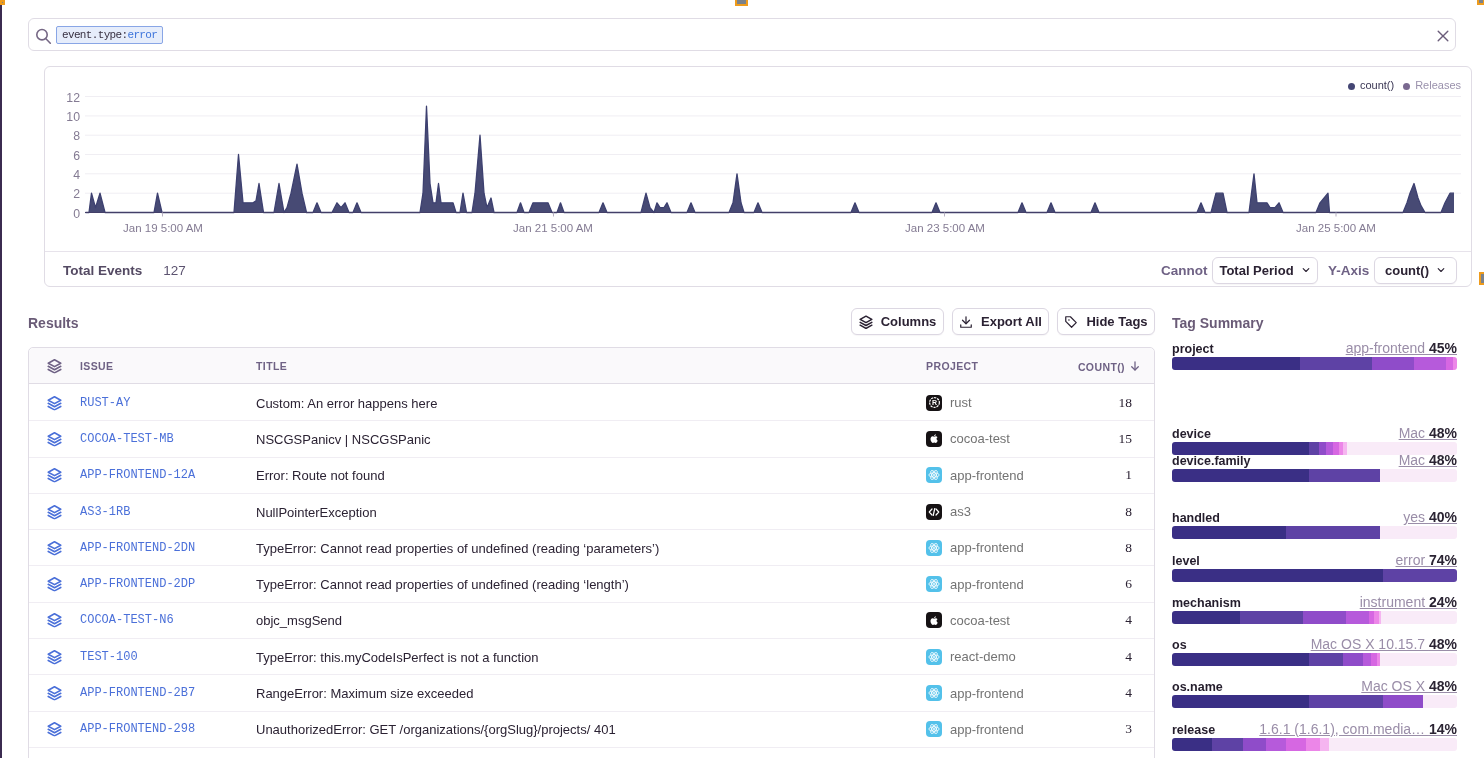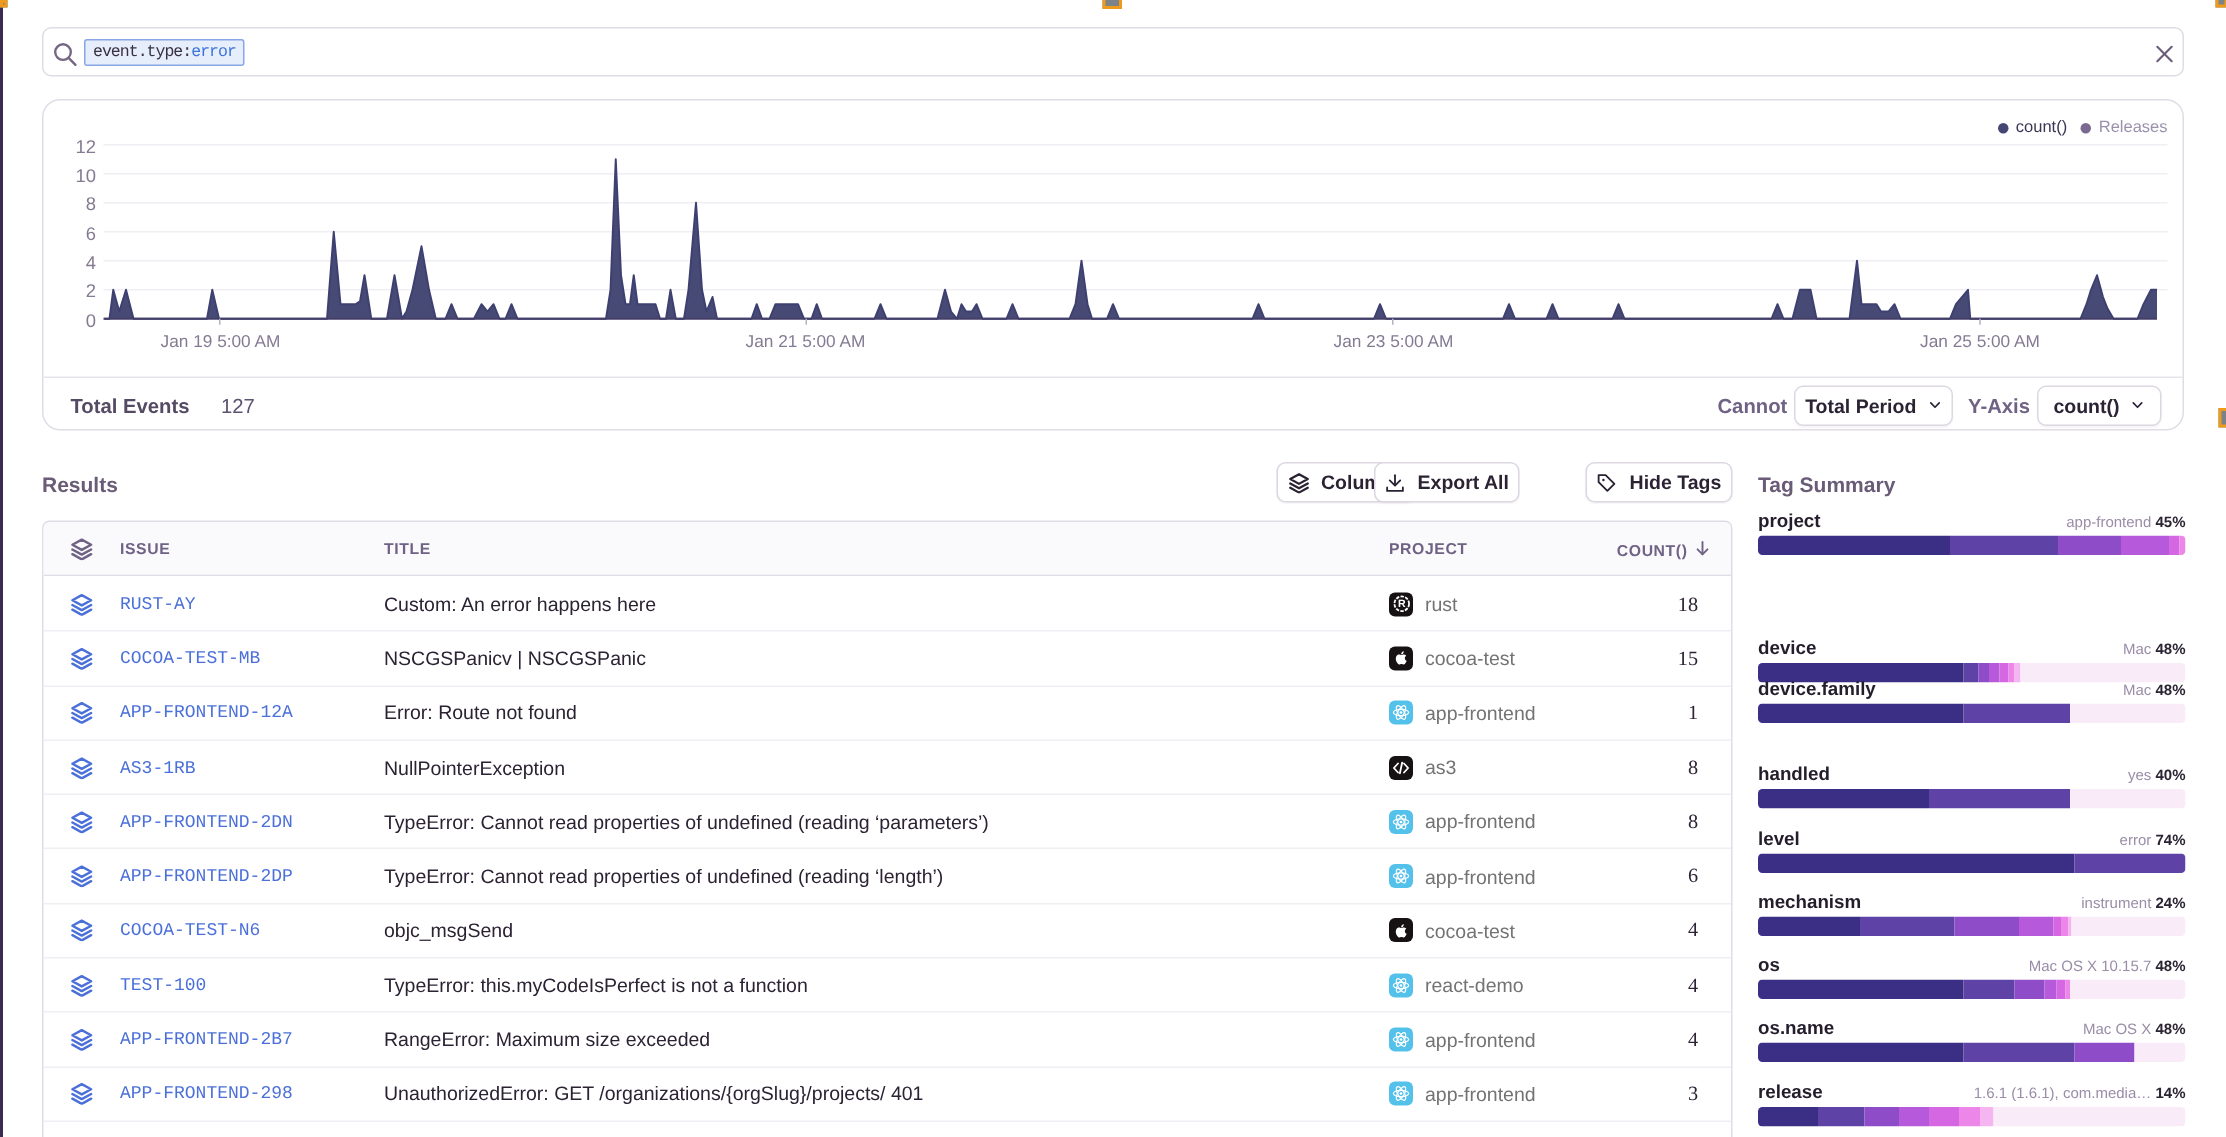--- a/index.html
+++ b/index.html
@@ -10,21 +10,21 @@
 .card { position:absolute; background:#fff; border:1px solid #e0dce5; border-radius:6px; }
 
 .search { left:28px; top:18px; width:1428px; height:33px; }
 .mag { position:absolute; left:6px; top:9px; }
 .token { position:absolute; left:27px; top:7px; height:18px; padding:0 5px; background:#e6edfb;
   border:1px solid #89a6e6; border-radius:2px; font-family:"Liberation Mono",monospace;
   font-size:11px; letter-spacing:-0.65px; line-height:16px; color:#383142; }
 .token b { color:#3d74db; font-weight:normal; }
 .xclose { position:absolute; right:4px; top:9px; }
 
-.chart { left:28px; top:66px; width:1428px; height:221px;border-radius:12px; }
+.chart { left:44px; top:66px; width:1428px; height:221px; }
 .legend { position:absolute; right:10px; top:12px; font-size:11px; color:#3a3654; }
 .legend .dot { display:inline-block; width:7px; height:7px; border-radius:50%; margin-right:5px; position:relative; top:0.5px; }
 .legend .rel { color:#9a91ac; margin-left:9px; }
 .chartsvg { position:absolute; left:0; top:0; }
 .ylab { position:absolute; left:8px; width:27px; text-align:right; font-size:12.3px; color:#847b93; }
 .xlab { position:absolute; top:155px; width:140px; text-align:center; font-size:11.5px; color:#847b93; }
 .cfoot { position:absolute; left:0; right:0; top:184px; height:37px; border-top:1px solid #e7e3eb; }
 .totev { position:absolute; left:18px; top:11px; font-size:13.5px; color:#544a63; font-weight:bold; }
 .totev span { font-weight:normal; color:#5c5370; margin-left:21px; }
 .dlab { position:absolute; top:11px; font-size:13.5px; font-weight:bold; color:#6f6285; }
@@ -50,21 +50,21 @@
 .ctitle { left:227px; color:#2b2233; }
 .cproj { left:897px; display:flex; align-items:center; gap:8px; }
 .plink { color:#737373; }
 .ccnt { right:22px; text-align:right; font-size:13.5px; color:#2b2233;font-family:Liberation Serif, serif; }
 .pico { width:16px; height:16px; border-radius:4px; display:inline-flex; align-items:center; justify-content:center; }
 
 .tagsum { position:absolute; left:1172px; top:315px; font-size:14px; font-weight:bold; color:#6a5b77; }
 .tblock { position:absolute; left:1172px; width:285px; height:40px; }
 .trowlab { display:flex; justify-content:space-between; align-items:baseline; font-size:12.5px; height:16px; }
 .tlab { font-weight:bold; color:#241d2c; }
-.tval { color:#9a8da8; font-size:10px; }
+.tval { color:#9a8da8; font-size:14px;text-decoration:underline; }
 .tval b { color:#2b2433; }
 .tbar { display:flex; height:13px; border-radius:3px; overflow:hidden; margin-top:1px; }
 .tbar i { display:block; height:100%; }
 </style></head>
 <body>
 <div class="page">
 <div class="strip"></div>
 
 <div class="card search">
   <span class="mag"><svg width="17" height="17" viewBox="0 0 17 17" fill="none" stroke="#756784" stroke-width="1.6" stroke-linecap="round">
@@ -118,21 +118,21 @@
           </svg></div>
   </div>
 </div>
 
 <div class="results">Results</div>
 <div class="btn" style="left:851px;width:93px"><svg width="14" height="14" viewBox="0 0 24 24" fill="none" stroke="#2b2233" stroke-width="2.6" stroke-linejoin="round" stroke-linecap="round">
         <polygon points="12 2 2 7.5 12 13 22 7.5"></polygon>
         <polyline points="2 12.5 12 18 22 12.5"></polyline>
         <polyline points="2 17.5 12 23 22 17.5"></polyline>
       </svg>Columns</div>
-<div class="btn" style="left:916px;width:97px"><svg width="14" height="14" viewBox="0 0 24 24" fill="none" stroke="#2b2233" stroke-width="2.1" stroke-linecap="round" stroke-linejoin="round">
+<div class="btn" style="left:952px;width:97px"><svg width="14" height="14" viewBox="0 0 24 24" fill="none" stroke="#2b2233" stroke-width="2.1" stroke-linecap="round" stroke-linejoin="round">
         <path d="M12 3 v11"></path>
         <polyline points="6 9 12 15 18 9"></polyline>
         <path d="M3 17 v4 h18 v-4"></path>
       </svg>Export All</div>
 <div class="btn" style="left:1057px;width:98px"><svg width="14" height="14" viewBox="0 0 24 24" fill="none" stroke="#2b2233" stroke-width="2.1" stroke-linejoin="round">
         <path d="M3 3 h8 l10 10 -8 8 L3 11 Z"></path>
         <circle cx="8.5" cy="8.5" r="1.4" fill="#2b2233" stroke="none"></circle>
       </svg>Hide Tags</div>
 
 <div class="tbl">

